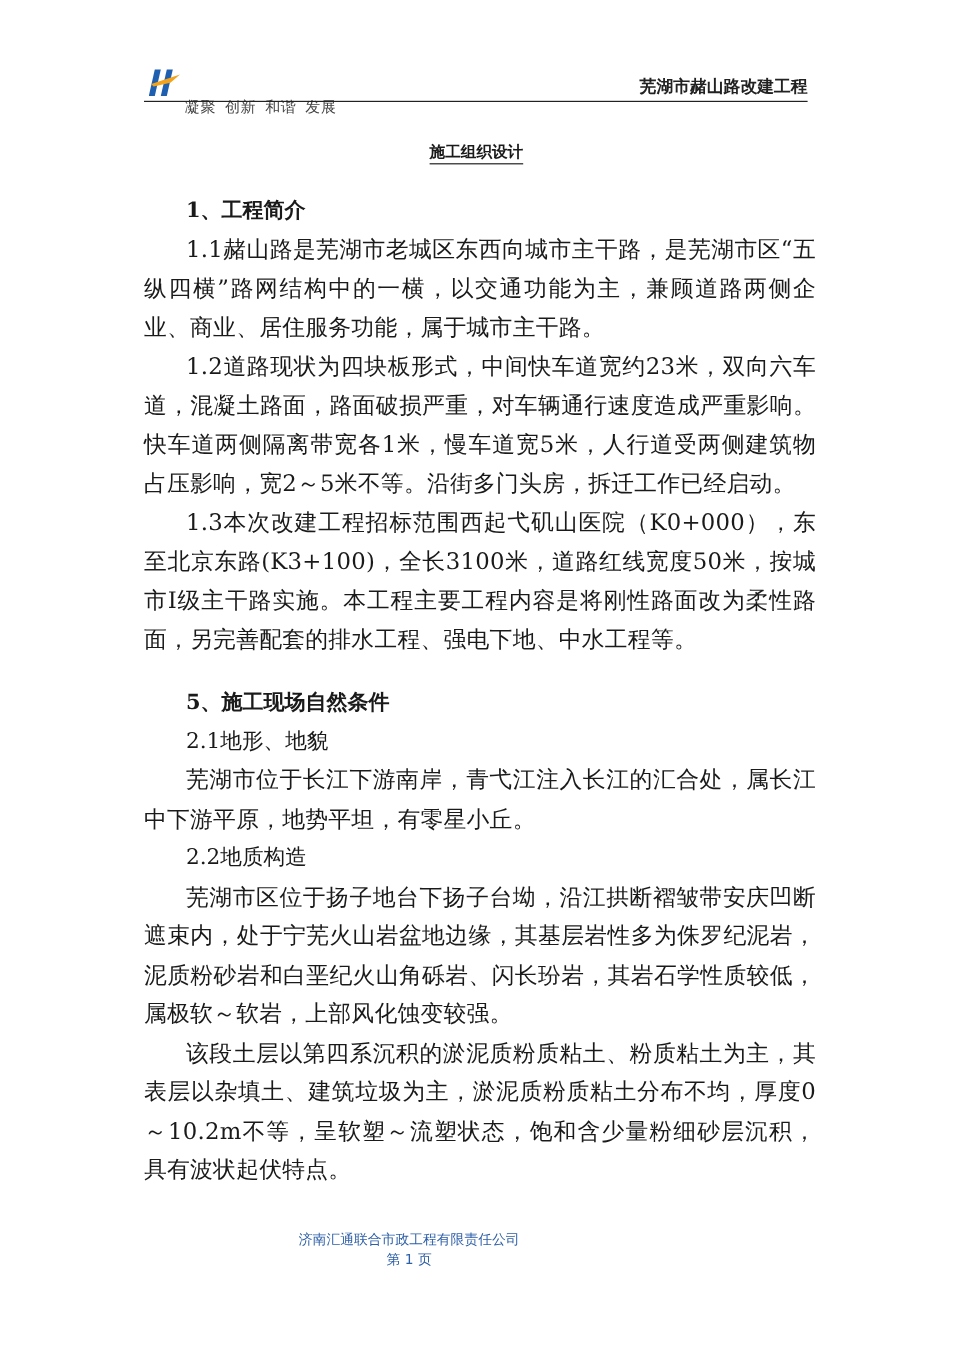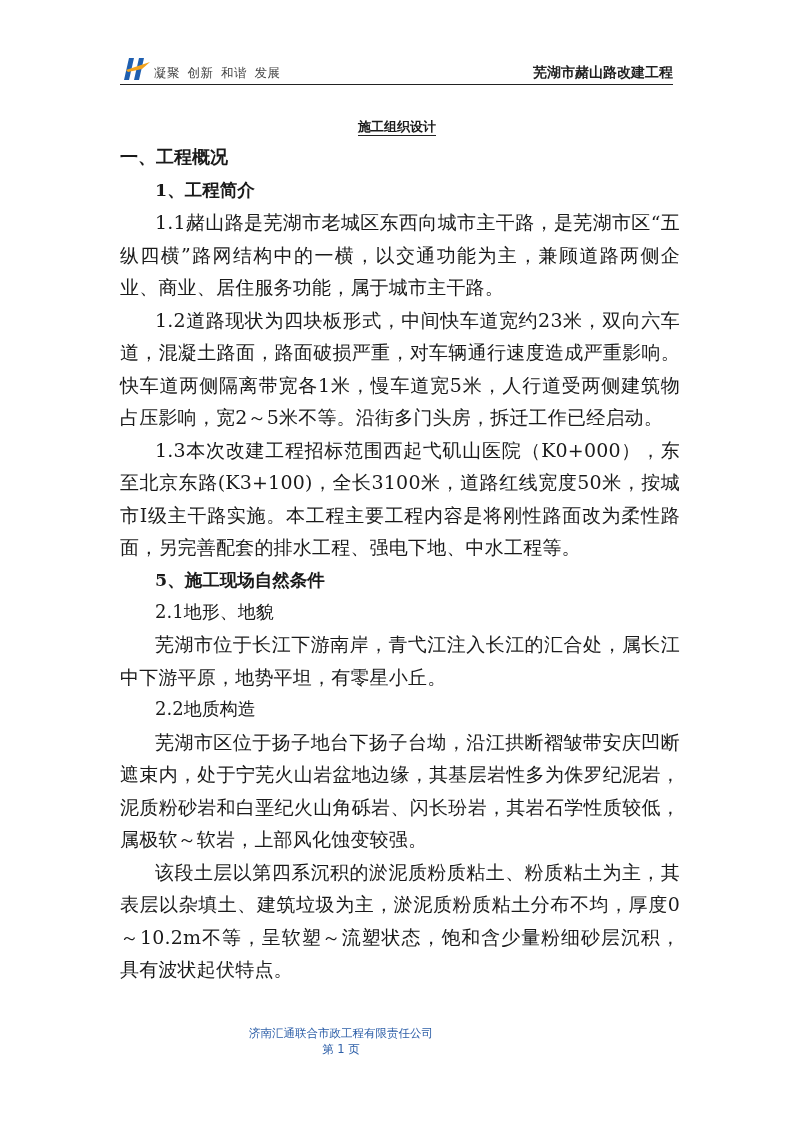--- a/index.html
+++ b/index.html
@@ -1,30 +1,30 @@
 <!DOCTYPE html>
 <html><head>
 <meta charset="utf-8">
 <style>
   html, body { margin: 0; padding: 0; background: #ffffff; }
   body { width: 794px; height: 1123px; position: relative; overflow: hidden;
          font-family: "DejaVu Serif", "Liberation Serif", serif; color: #1a1a1a; }
   .header { position: absolute; left: 120px; top: 56px; width: 553px; height: 30px; }
   .header-rule { position: absolute; left: 120px; top: 84px; width: 553px; height: 1px; background: #222; }
   .logo { position: absolute; left: 4px; top: 0px; width: 26px; height: 26px; }
-  .slogan { position: absolute; left: 34px; top: 9px; font-size: 12.5px; color: #444;
+  .slogan { position: absolute; left: 34px; top: 25px; font-size: 12.5px; color: #444;
             font-family: "DejaVu Sans", "Liberation Sans", sans-serif; letter-spacing: 0.5px; word-spacing: 3px; }
   .project-name { position: absolute; right: 0; top: 8px; font-size: 14px; font-weight: bold; color: #222;
                   font-family: Liberation Serif, serif; }
   .doc-title { position: absolute; left: 0; width: 794px; top: 116px; text-align: center; }
   .doc-title span { font-size: 13px; font-weight: bold; border-bottom: 1px solid #222; padding-bottom: 1px;
                     font-family: "DejaVu Sans", "Liberation Sans", sans-serif; }
   .content { position: absolute; left: 120px; top: 140px; width: 560px; }
   .h1 { font-size: 18px; font-weight: bold; height: 34px; line-height: 34px; margin-top: 0; }
-  .h2 { font-size: 17.5px; font-weight: bold; height: 32px; line-height: 32px; padding-left: 35px; }
+  .h2 { font-size: 17.5px; font-weight: bold; height: 32px; line-height: 32px; padding-left: 35px; margin-top: 20px; }
   .p { font-size: 19px; line-height: 32.5px; text-indent: 35px; text-align: justify; letter-spacing: 0.2px; margin: 0; }
   .sub { font-size: 18px; line-height: 32.5px; padding-left: 35px; margin: 0; }
   .footer { position: absolute; left: 0; width: 682px; top: 1025px; text-align: center; color: #2d5fa8;
             font-family: "DejaVu Sans", "Liberation Sans", sans-serif; font-size: 11.5px; line-height: 16px; }
 </style>
 </head>
 <body>
 
 <div class="header">
   <svg class="logo" viewBox="0 0 26 26">
@@ -35,21 +35,20 @@
   <span class="slogan">凝聚 创新 和谐 发展</span>
   <span class="project-name">芜湖市赭山路改建工程</span>
 </div>
 <div class="header-rule"></div>
 
 <div class="doc-title">
   <span>施工组织设计</span>
 </div>
 
 <div class="content">
-  <div class="h1">一、工程概况</div>
 
   <div class="h2">1、工程简介</div>
   <p class="p">1.1赭山路是芜湖市老城区东西向城市主干路，是芜湖市区“五纵四横”路网结构中的一横，以交通功能为主，兼顾道路两侧企业、商业、居住服务功能，属于城市主干路。</p>
   <p class="p">1.2道路现状为四块板形式，中间快车道宽约23米，双向六车道，混凝土路面，路面破损严重，对车辆通行速度造成严重影响。快车道两侧隔离带宽各1米，慢车道宽5米，人行道受两侧建筑物占压影响，宽2～5米不等。沿街多门头房，拆迁工作已经启动。</p>
   <p class="p">1.3本次改建工程招标范围西起弋矶山医院（K0+000），东至北京东路(K3+100)，全长3100米，道路红线宽度50米，按城市I级主干路实施。本工程主要工程内容是将刚性路面改为柔性路面，另完善配套的排水工程、强电下地、中水工程等。</p>
 
   <div class="h2">5、施工现场自然条件</div>
   <p class="sub">2.1地形、地貌</p>
   <p class="p">芜湖市位于长江下游南岸，青弋江注入长江的汇合处，属长江中下游平原，地势平坦，有零星小丘。</p>
   <p class="sub">2.2地质构造</p>

